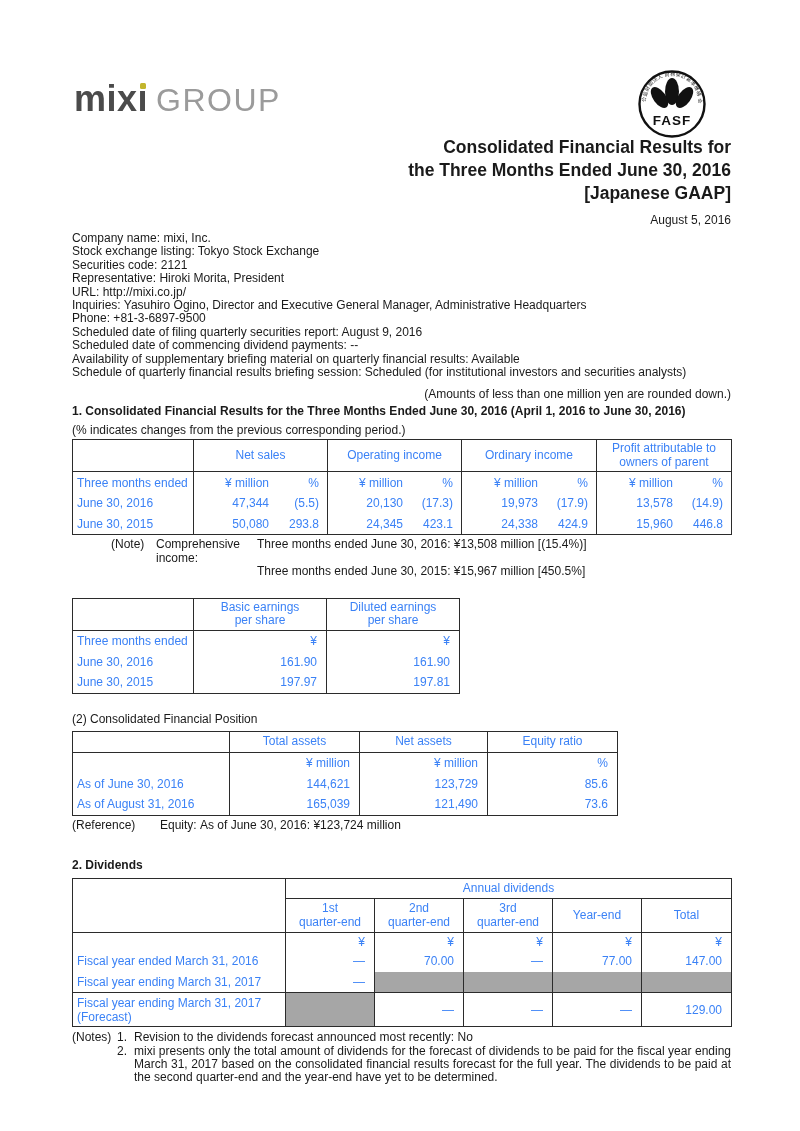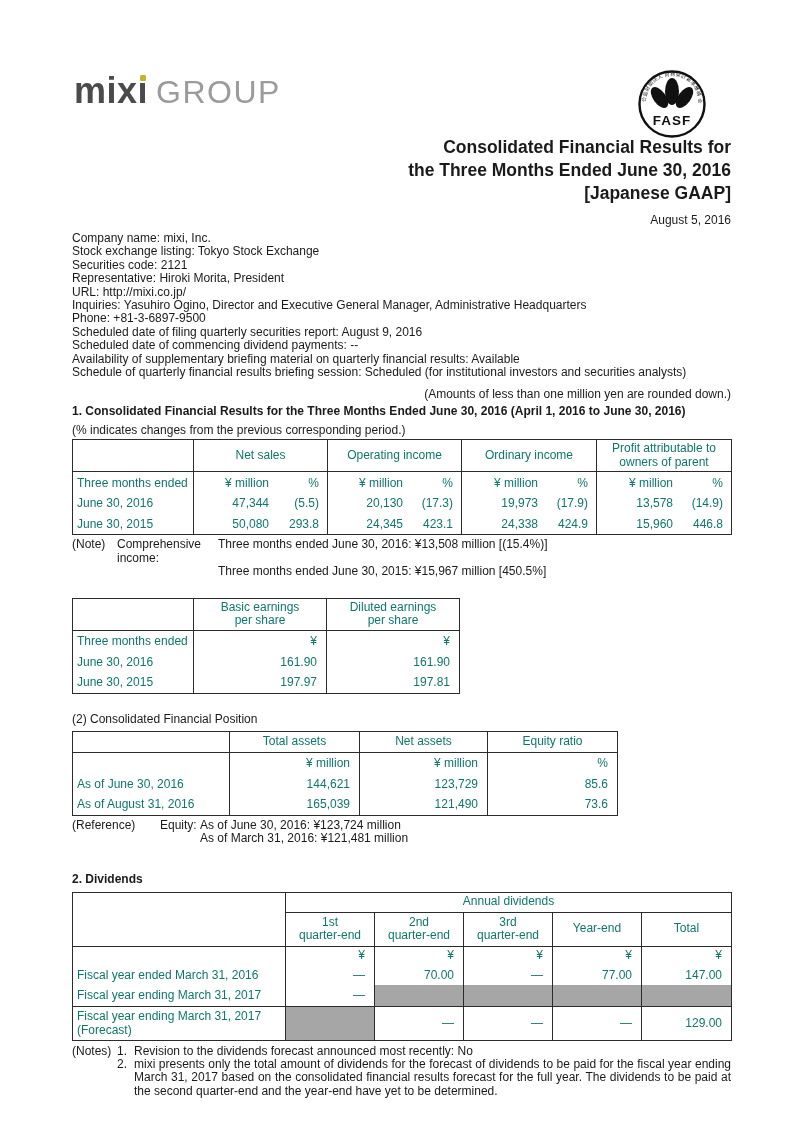--- a/index.html
+++ b/index.html
@@ -6,54 +6,54 @@
   html,body { background:#e8e8e8; }
   .page {
     width:800px; height:1131px; background:#fff; margin:0 auto;
     position:relative; color:#1a1a1a;
     font-family:"Liberation Sans", sans-serif; font-size:12px;
   }
   .content { padding:0 69px 0 72px; }
 
   
   .hdr { position:relative; height:136px; }
-  .logo { position:absolute; left:74px; top:70px; white-space:nowrap; }
+  .logo { position:absolute; left:74px; top:78px; white-space:nowrap; }
   .logo-mixi { font-size:36px; font-weight:bold; color:#4b4b4b; letter-spacing:0.5px; }
   .i2-wrap { position:relative; display:inline-block; }
   .ydot { position:absolute; left:2px; top:5px; width:6px; height:6px; background:#c2b52c; border-radius:1.5px; }
   .logo-group { font-size:32px; font-weight:400; color:#9b9b9b; letter-spacing:1.5px; margin-left:8px; }
   .stamp { position:absolute; right:92px; top:68px; }
 
   
   .title { text-align:right; font-weight:bold; font-size:17.5px; line-height:23px; }
   .date-line { text-align:right; margin-top:8px; }
 
   .company-info { margin-top:5px; line-height:13.4px; }
   .rounding-note { text-align:right; margin-top:8px; }
   .h-sec { font-weight:bold; margin-top:3px; }
   .sub-row { display:flex; justify-content:space-between; margin-top:5px; }
 
   
-  table { border-collapse:collapse; table-layout:fixed; font-size:12px; color:#0f766e; }
+  table { border-collapse:collapse; table-layout:fixed; font-size:12px; color:#3b82f6; }
   table { border:1px solid #2b2b2b; }
   th { font-weight:normal; text-align:center; vertical-align:middle;
        border:1px solid #2b2b2b; padding:2px 2px; line-height:13.5px; }
   td { border-left:1px solid #2b2b2b; border-right:1px solid #2b2b2b; padding:0 2px; }
   td.lbl { text-align:left; padding-left:4px; }
   tr.r { height:21px; }
   .fx { display:flex; align-items:center; }
   .amt { flex:1; text-align:right; }
   .pct { width:56px; text-align:right; padding-right:6px; }
   td.num { text-align:right; padding-right:9px; }
 
   .t1 { width:659px; margin-top:2px; }
   .t1 thead tr { height:31px; }
   .t1 .c-lbl { width:121px; }
 
-  .note-grid { display:grid; grid-template-columns:45px 101px auto; margin-top:3px; line-height:13.4px; }
+  .note-grid { display:grid; grid-template-columns:45px 101px auto; margin-top:3px; line-height:13.4px;margin-left:39px; }
   .ref-grid  { display:grid; grid-template-columns:88px 40px auto;  margin-top:3px; line-height:13.4px; }
 
   .t2 { width:387px; margin-top:19px; }
   .t2 thead tr { height:31px; }
   .t2 .c-lbl { width:121px; }
   .hdr2line span { display:block; }
 
   .sec2-label { margin-top:18px; }
   .t3 { width:545px; margin-top:5px; }
   .t3 thead tr { height:21px; }
@@ -310,21 +310,20 @@
         </tr>
       </tbody>
     </table>
 
     <div class="ref-grid">
       <span>(Reference)</span>
       <span>Equity:</span>
       <span>As of June 30, 2016: ¥123,724 million</span>
       <span></span>
         <span></span>
-      <span>As of March 31, 2016: ¥121,481 million</span>
     </div>
 
     <div class="h-div">2. Dividends</div>
     <table class="t4">
       <colgroup>
           <col class="c-lbl">
           <col style="width:89px">
           <col style="width:89px">
           <col style="width:89px">
           <col style="width:89px">

